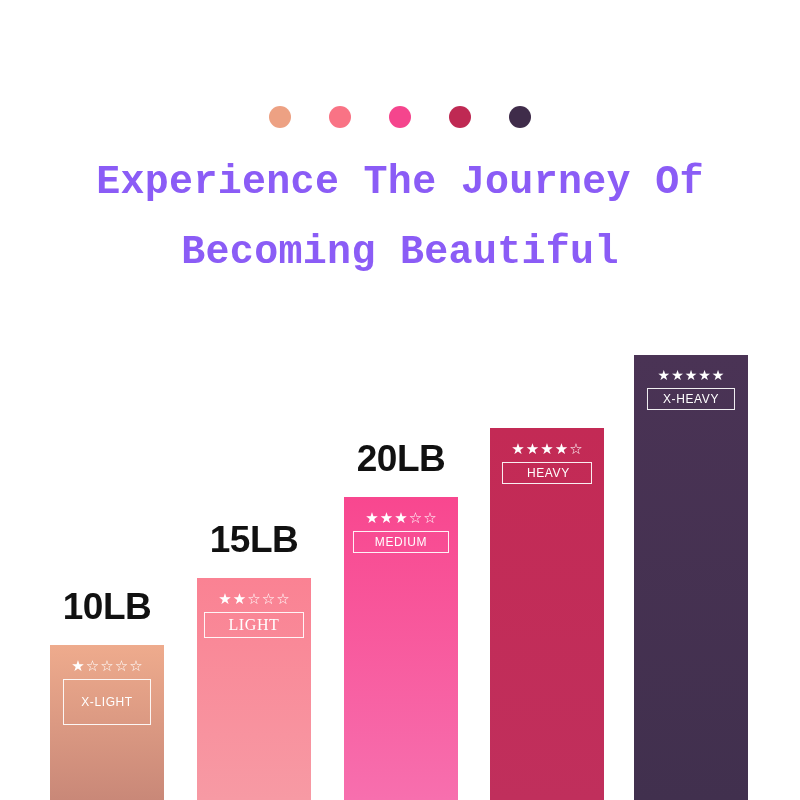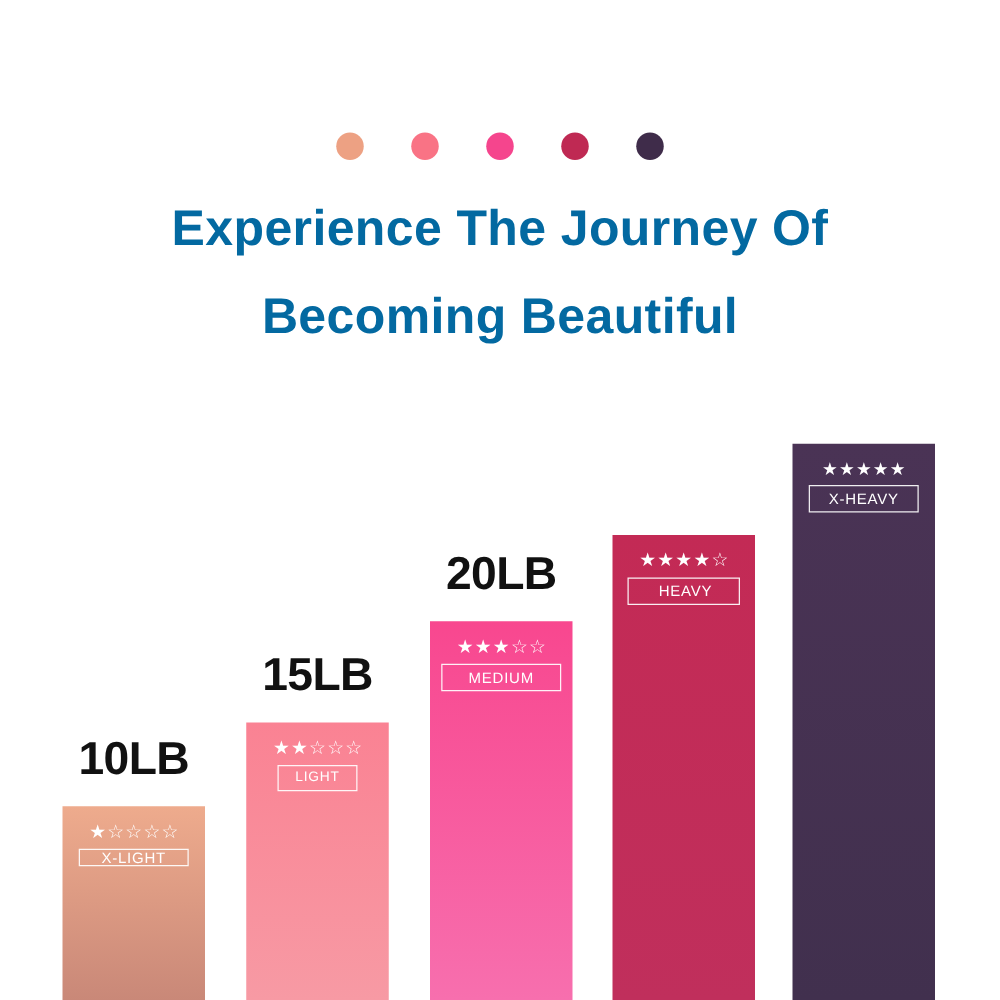--- a/index.html
+++ b/index.html
@@ -44,22 +44,22 @@
     display: block;
   }
 
   
   .headline {
     position: absolute;
     top: 148px;
     left: 0;
     width: 800px;
     text-align: center;
-    color: #0369a1;
-    font-family: Liberation Sans, sans-serif;
+    color: #8b5cf6;
+    font-family: Liberation Mono, monospace;
     font-weight: bold;
     font-size: 40px;
     line-height: 70px;
     letter-spacing: 0.3px;
   }
   .headline .line { display: block; white-space: nowrap; }
 
   
   .chart {
     position: absolute;
@@ -148,36 +148,36 @@
         <div class="bar-weight" style="top: 0px;">10LB</div>
         <div class="bar" style="height: 155px; background: linear-gradient(rgb(238, 171, 141) 0%, rgb(201, 136, 120) 100%);">
           <div class="badge" style="top: 13px;">
             <div class="stars" style="font-size: 15px;">
               <span class="star">★</span>
               <span class="star">☆</span>
               <span class="star">☆</span>
               <span class="star">☆</span>
               <span class="star">☆</span>
             </div>
-            <div class="tier-box" style="font-size: 12px; padding: 0 6px; width: 88px;">X-LIGHT</div>
+            <div class="tier-box" style="font-size: 12px; padding: 16px 6px; width: 88px;">X-LIGHT</div>
           </div>
         </div>
       </div>
       <div class="bar-group" style="left: 197px; width: 114px; height: 279px;">
         <div class="bar-weight" style="top: 0px;">15LB</div>
         <div class="bar" style="height: 222px; background: linear-gradient(rgb(250, 130, 147) 0%, rgb(247, 154, 164) 100%);">
           <div class="badge" style="top: 13px;">
             <div class="stars" style="font-size: 15px;">
               <span class="star">★</span>
               <span class="star">★</span>
               <span class="star">☆</span>
               <span class="star">☆</span>
               <span class="star">☆</span>
             </div>
-            <div class="tier-box" style="font-size: 11px; padding: 4px 6px; width: 64px;">LIGHT</div>
+            <div class="tier-box" style="font-size: 16px; padding: 4px 6px; width: 100px; font-family: Liberation Serif, serif;">LIGHT</div>
           </div>
         </div>
       </div>
       <div class="bar-group" style="left: 344px; width: 114px; height: 360px; text-decoration: underline;">
         <div class="bar-weight" style="top: 0px;">20LB</div>
         <div class="bar" style="height: 303px; background: linear-gradient(rgb(248, 71, 143) 0%, rgb(247, 111, 174) 100%);">
           <div class="badge" style="top: 13px;">
             <div class="stars" style="font-size: 15px;">
               <span class="star">★</span>
               <span class="star">★</span>

